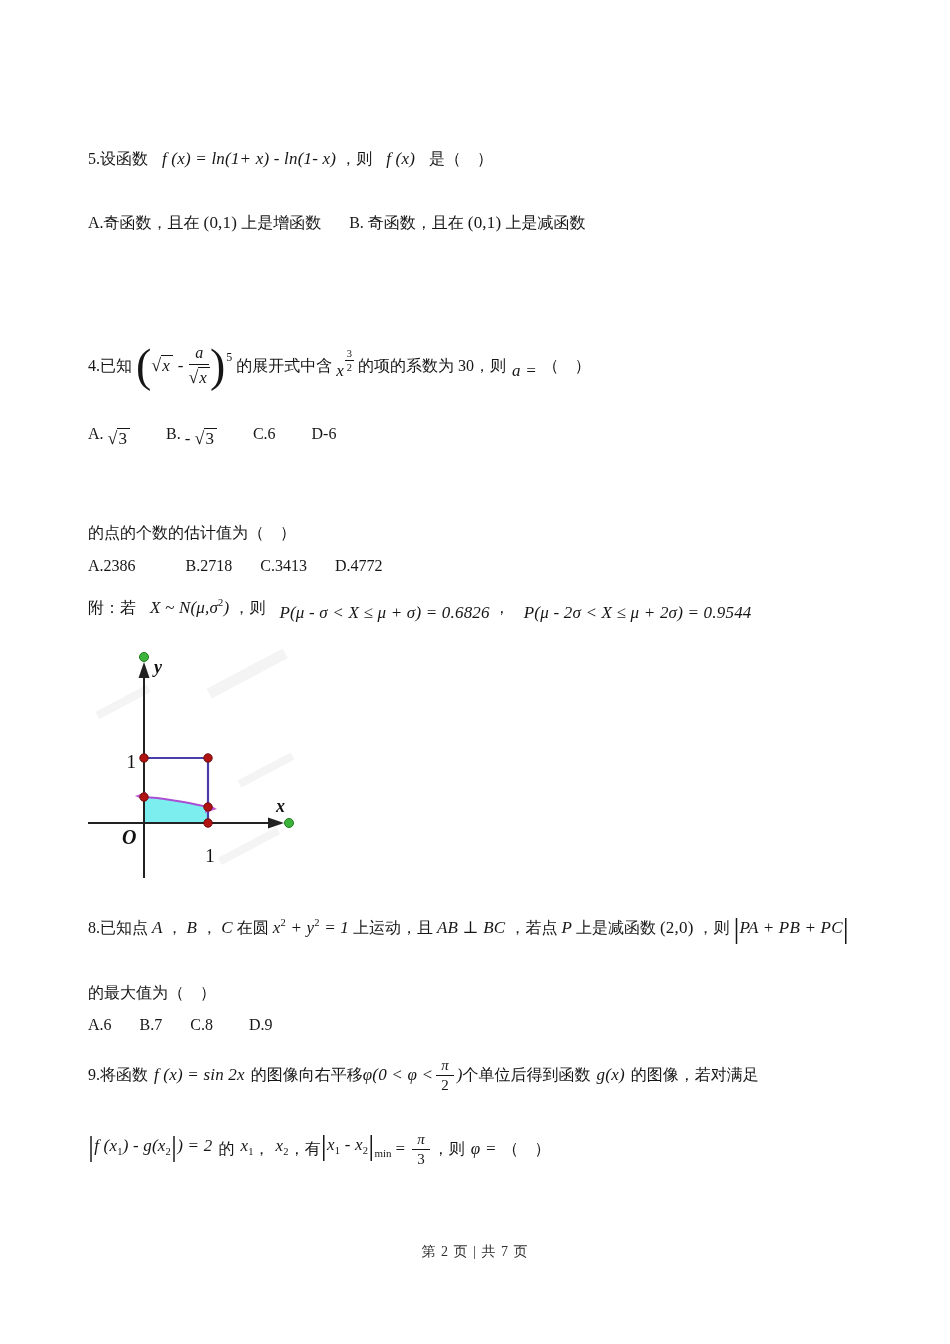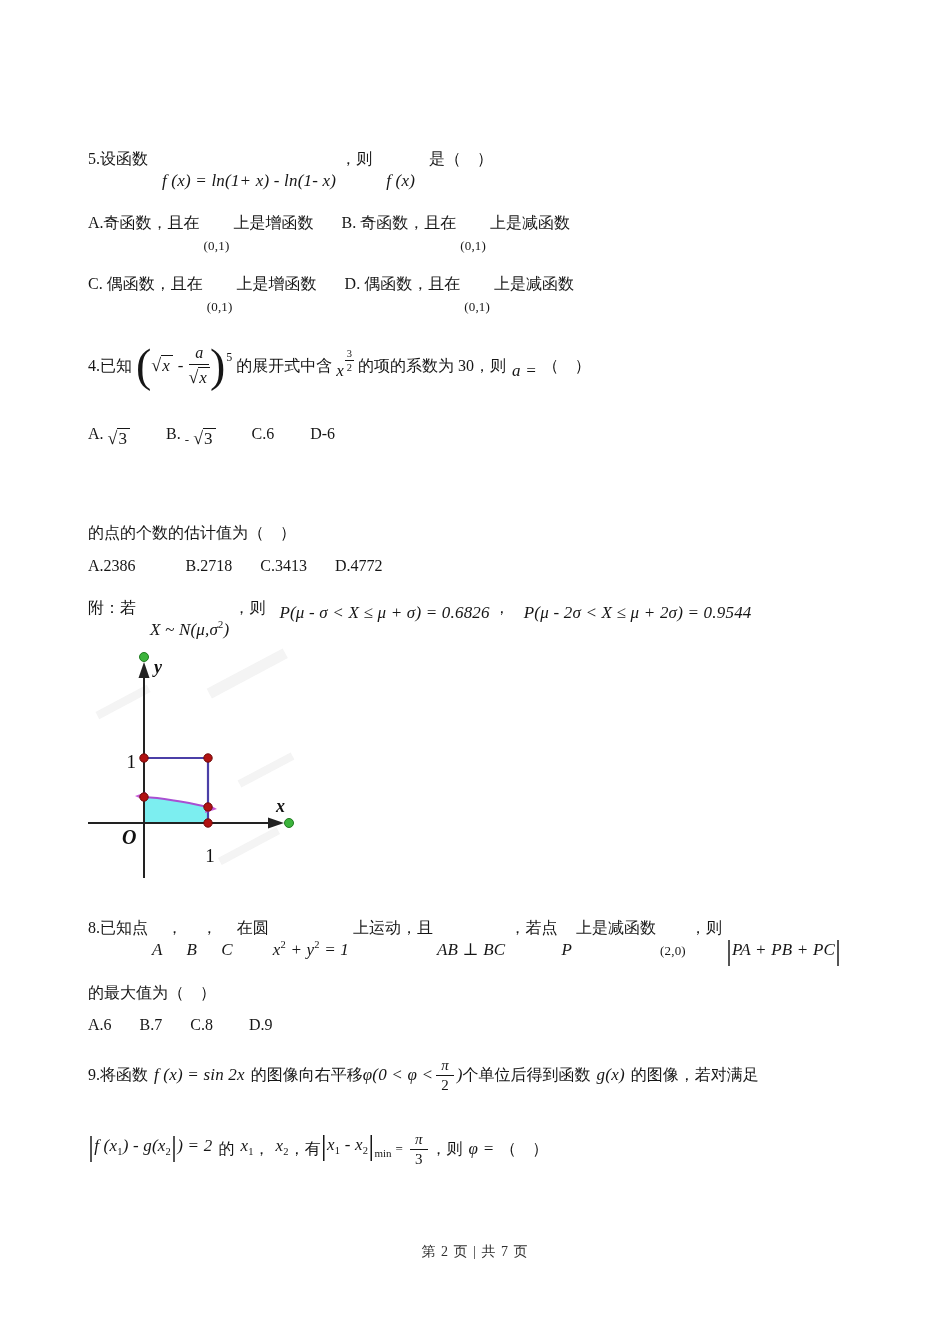--- a/index.html
+++ b/index.html
@@ -4,22 +4,22 @@
 <style>
   html,body{margin:0;padding:0;background:#ffffff;}
   .page{
     position:relative;width:950px;height:1344px;background:#ffffff;
     font-family:"Liberation Serif","DejaVu Serif",serif;color:#161616;overflow:hidden;
   }
   .line{position:absolute;left:88px;white-space:nowrap;font-size:16px;line-height:26px;}
   .flexline{display:flex;align-items:center;}
   .cn{font-style:normal;}
   .m{font-style:italic;font-size:17px;letter-spacing:.2px;}
-  .mu{font-style:normal;font-size:13px;letter-spacing:.2px;}
-  .mlow{position:relative;top:22px;text-align:center;}
+  .mu{font-style:normal;font-size:17px;letter-spacing:.2px;}
+  .mlow{position:relative;top:0;text-align:center;}
   .mlow2{position:relative;top:5px;}
   .sp{display:inline-block;width:6px;}
   .optgap{display:inline-block;width:28px;}
   .optgap-lg{display:inline-block;width:42px;}
   .optgap-sm{display:inline-block;width:20px;}
   sub.ss{font-size:10.5px;font-style:normal;}
   sup.ss{font-size:10.5px;font-style:normal;}
   
   .bigwrap{display:inline-flex;align-items:center;margin:0 4px;}
   .bigp{font-size:46px;font-weight:300;font-style:normal;line-height:0;display:inline-block;transform:scaleY(1.02);}
@@ -69,29 +69,20 @@
   <div class="line" style="top:210px">
     <span class="cn">A.奇函数，且在</span>
     <span class="mu mlow">(0,1)</span>
     <span class="cn">上是增函数</span>
     <span class="optgap-sm"></span>
     <span class="cn">B. 奇函数，且在</span>
     <span class="mu mlow">(0,1)</span>
     <span class="cn">上是减函数</span>
   </div>
 
-  <div class="line" style="top:271px">
-    <span class="cn">C. 偶函数，且在</span>
-    <span class="mu mlow">(0,1)</span>
-    <span class="cn">上是增函数</span>
-    <span class="optgap-sm"></span>
-    <span class="cn">D. 偶函数，且在</span>
-    <span class="mu mlow">(0,1)</span>
-    <span class="cn">上是减函数</span>
-  </div>
 
   <div class="line flexline" style="top:333px;height:66px">
     <span class="cn">4.已知</span>
     <span class="bigwrap">
       <span class="bigp">(</span>
       <span class="sqrt"><span class="sign">√</span><span class="rad">x</span></span>
       <span class="op">-</span>
       <span class="vfrac">
         <span class="num">a</span>
         <span class="den"><span class="sqrt"><span class="sign">√</span><span class="rad">x</span></span></span>

